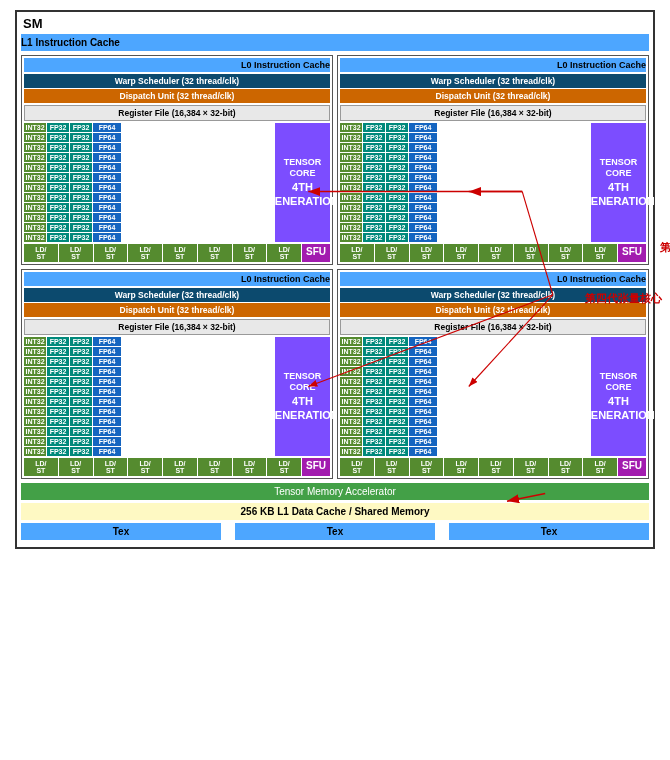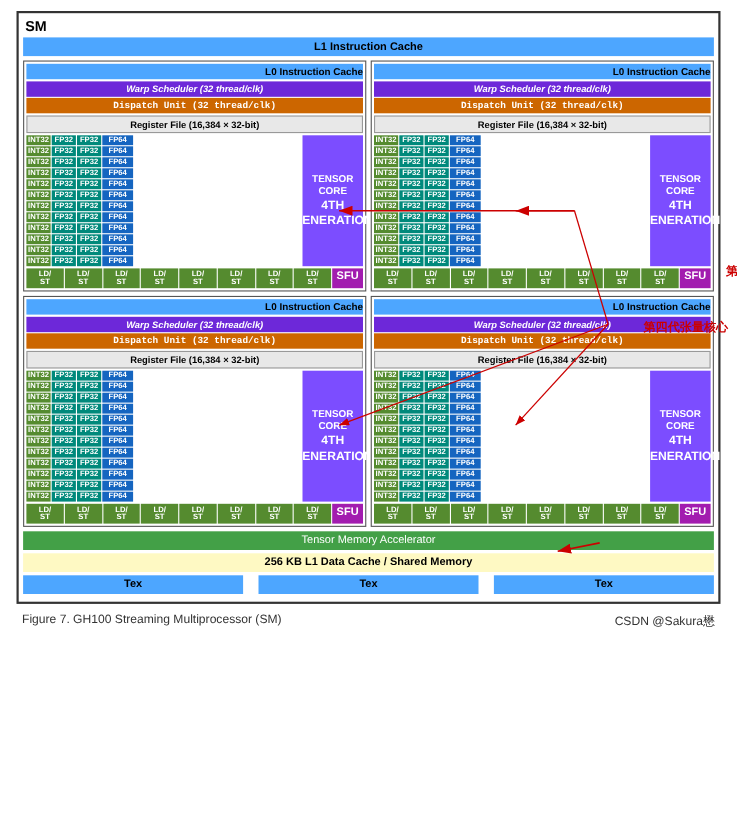--- a/index.html
+++ b/index.html
@@ -24,21 +24,20 @@
       font-size: 13px;
       margin-bottom: 3px;
       padding-left: 2px;
     }
     
     .l1-cache-bar {
       background: #4da6ff;
       color: #000;
       font-size: 10px;
       font-weight: bold;
-      text-align: center;
       padding: 3px 0;
       margin-bottom: 4px;
     }
     
     .quadrants {
       display: grid;
       grid-template-columns: 1fr 1fr;
       gap: 4px;
       margin-bottom: 4px;
     }
@@ -51,38 +50,36 @@
     .l0-cache-bar {
       background: #4da6ff;
       color: #000;
       font-size: 9px;
       font-weight: bold;
       text-align: right;
       padding: 2px 0;
       margin-bottom: 2px;
     }
     .warp-scheduler-bar {
-      background: #6d28d9;
+      background: #0c4a6e;
       color: #fff;
       font-size: 8.5px;
       font-weight: bold;
       text-align: center;
       padding: 2px 4px;
       margin-bottom: 1px;
-      font-style: italic;
     }
     .dispatch-bar {
       background: #cc6600;
       color: #fff;
       font-size: 8.5px;
       font-weight: bold;
       text-align: center;
       padding: 2px 0;
       margin-bottom: 2px;
-      font-family: Liberation Mono, monospace;
     }
     .reg-file-bar {
       background: #e8e8e8;
       color: #000;
       font-size: 8.5px;
       font-weight: bold;
       text-align: center;
       padding: 2px 0;
       margin-bottom: 2px;
       border: 1px solid #999;
@@ -659,22 +656,18 @@
 
           <line x1="590" y1="630" x2="540" y2="640" stroke="#cc0000" stroke-width="2" marker-end="url(#arrowhead)"></line>
         </svg>
 
       </div>
 
       <div style="position:absolute;right:-135px;top:230px;font-size:11px;color:#cc0000;font-weight:bold;width:130px;line-height:1.4;">第四代张量核心</div>
       <div style="position:absolute;right:-135px;top:610px;font-size:11px;color:#cc0000;font-weight:bold;width:130px;line-height:1.4;"></div>
     </div>
 
-    <div class="figure-caption">
-      <span>Figure 7.   GH100 Streaming Multiprocessor (SM)</span>
-      <span>CSDN @Sakura懋</span>
-    </div>
   </div>
 
   <div style="position:absolute;right:8px;top:290px;font-size:11px;color:#cc0000;font-weight:bold;text-align:left;line-height:1.5;">
     <span>第四代张量核心</span>
   </div>
 </div>
 
 </body></html>

